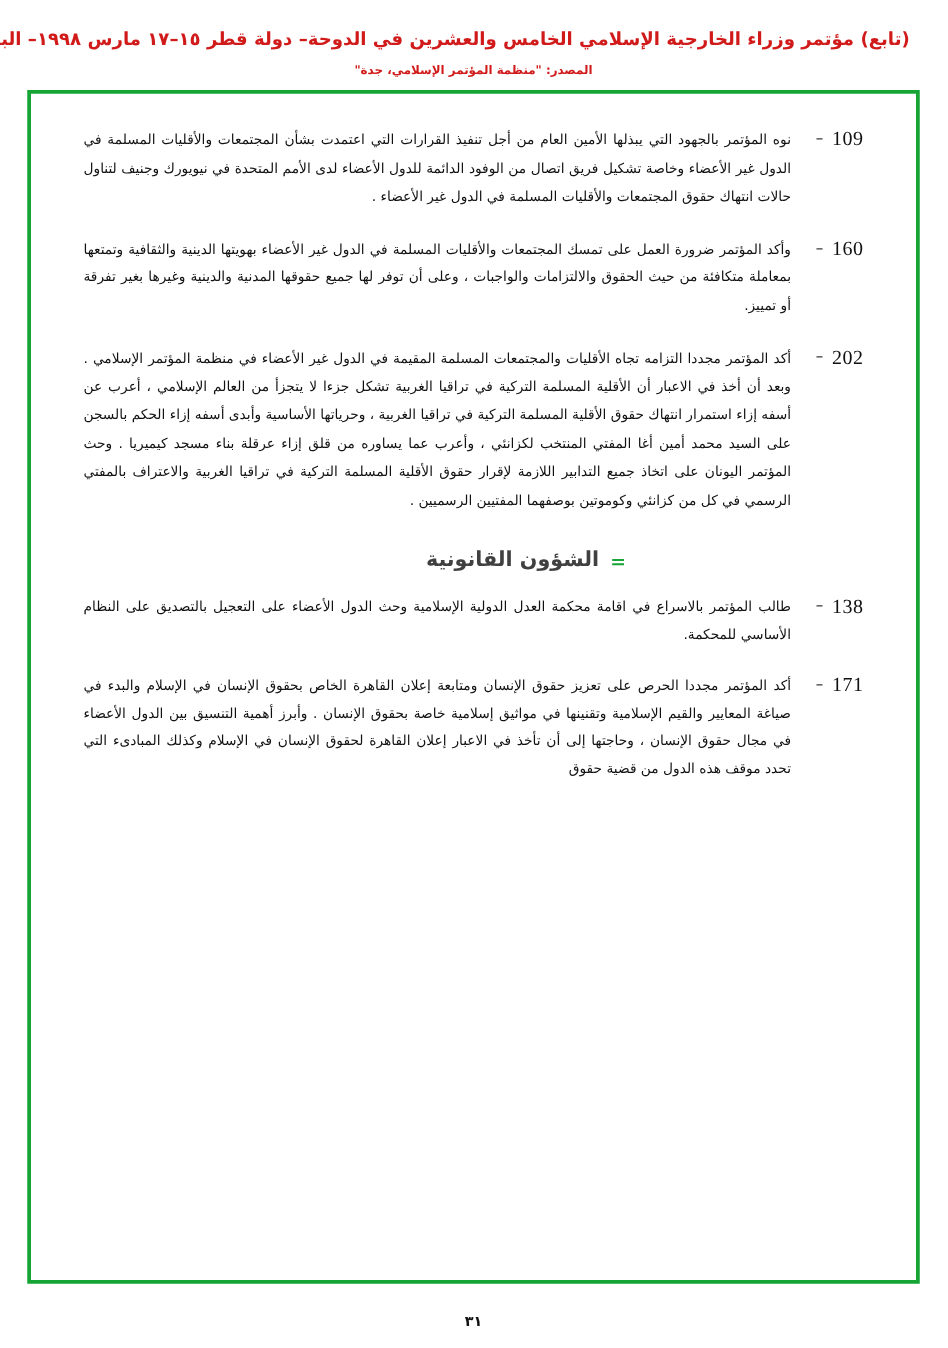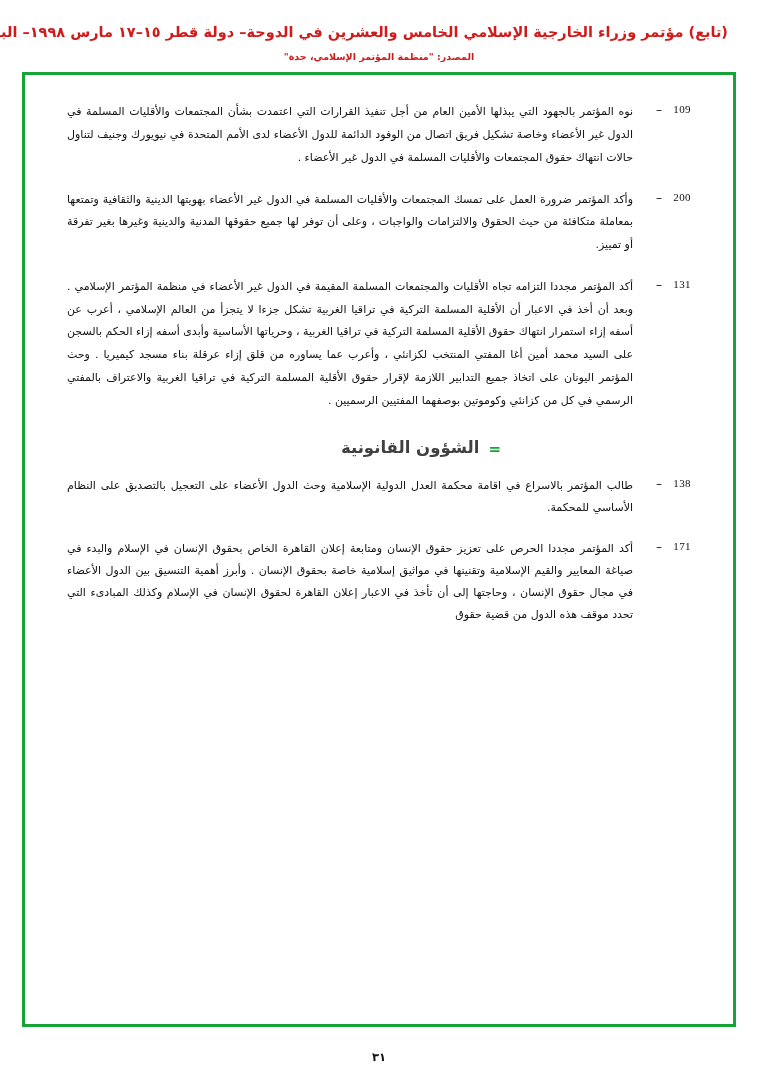--- a/index.html
+++ b/index.html
@@ -67,21 +67,21 @@
     flex: 0 0 58px;
     display: flex;
     flex-direction: row;
     align-items: flex-start;
     justify-content: flex-start;
     gap: 7px;
     padding-top: 2px;
     direction: rtl;
   }
   .para .num {
-    font-size: 11px;
+    font-size: 16px;
     font-family: "Liberation Serif", serif;
     color: #111;
     min-width: 22px;
     letter-spacing: 0.4px;
   }
   .para .dash {
     font-size: 12px;
     line-height: 1;
     color: #111;
     padding-top: 1px;
@@ -149,29 +149,29 @@
       <div class="para">
         <div class="marker">
           <span class="num">109</span>
           <span class="dash">–</span>
         </div>
         <div class="body">نوه المؤتمر بالجهود التي يبذلها الأمين العام من أجل تنفيذ القرارات التي اعتمدت بشأن المجتمعات والأقليات المسلمة في الدول غير الأعضاء وخاصة تشكيل فريق اتصال من الوفود الدائمة للدول الأعضاء لدى الأمم المتحدة في نيويورك وجنيف لتناول حالات انتهاك حقوق المجتمعات والأقليات المسلمة في الدول غير الأعضاء .</div>
       </div>
 
       <div class="para">
         <div class="marker">
-          <span class="num">200</span>
+          <span class="num">160</span>
           <span class="dash">–</span>
         </div>
         <div class="body">وأكد المؤتمر ضرورة العمل على تمسك المجتمعات والأقليات المسلمة في الدول غير الأعضاء بهويتها الدينية والثقافية وتمتعها بمعاملة متكافئة من حيث الحقوق والالتزامات والواجبات ، وعلى أن توفر لها جميع حقوقها المدنية والدينية وغيرها بغير تفرقة أو تمييز.</div>
       </div>
 
       <div class="para">
         <div class="marker">
-          <span class="num">131</span>
+          <span class="num">202</span>
           <span class="dash">–</span>
         </div>
         <div class="body">أكد المؤتمر مجددا التزامه تجاه الأقليات والمجتمعات المسلمة المقيمة في الدول غير الأعضاء في منظمة المؤتمر الإسلامي . وبعد أن أخذ في الاعبار أن الأقلية المسلمة التركية في تراقيا الغربية تشكل جزءا لا يتجزأ من العالم الإسلامي ، أعرب عن أسفه إزاء استمرار انتهاك حقوق الأقلية المسلمة التركية في تراقيا الغربية ، وحرياتها الأساسية وأبدى أسفه إزاء الحكم بالسجن على السيد محمد أمين أغا المفتي المنتخب لكزانئي ، وأعرب عما يساوره من قلق إزاء عرقلة بناء مسجد كيميريا . وحث المؤتمر اليونان على اتخاذ جميع التدابير اللازمة لإقرار حقوق الأقلية المسلمة التركية في تراقيا الغربية والاعتراف بالمفتي الرسمي في كل من كزانئي وكوموتين بوصفهما المفتيين الرسميين  .</div>
       </div>
 
       <div class="section-head">
         <span class="head-mark">=</span>
         <span class="head-text">الشؤون القانونية</span>
       </div>
 

